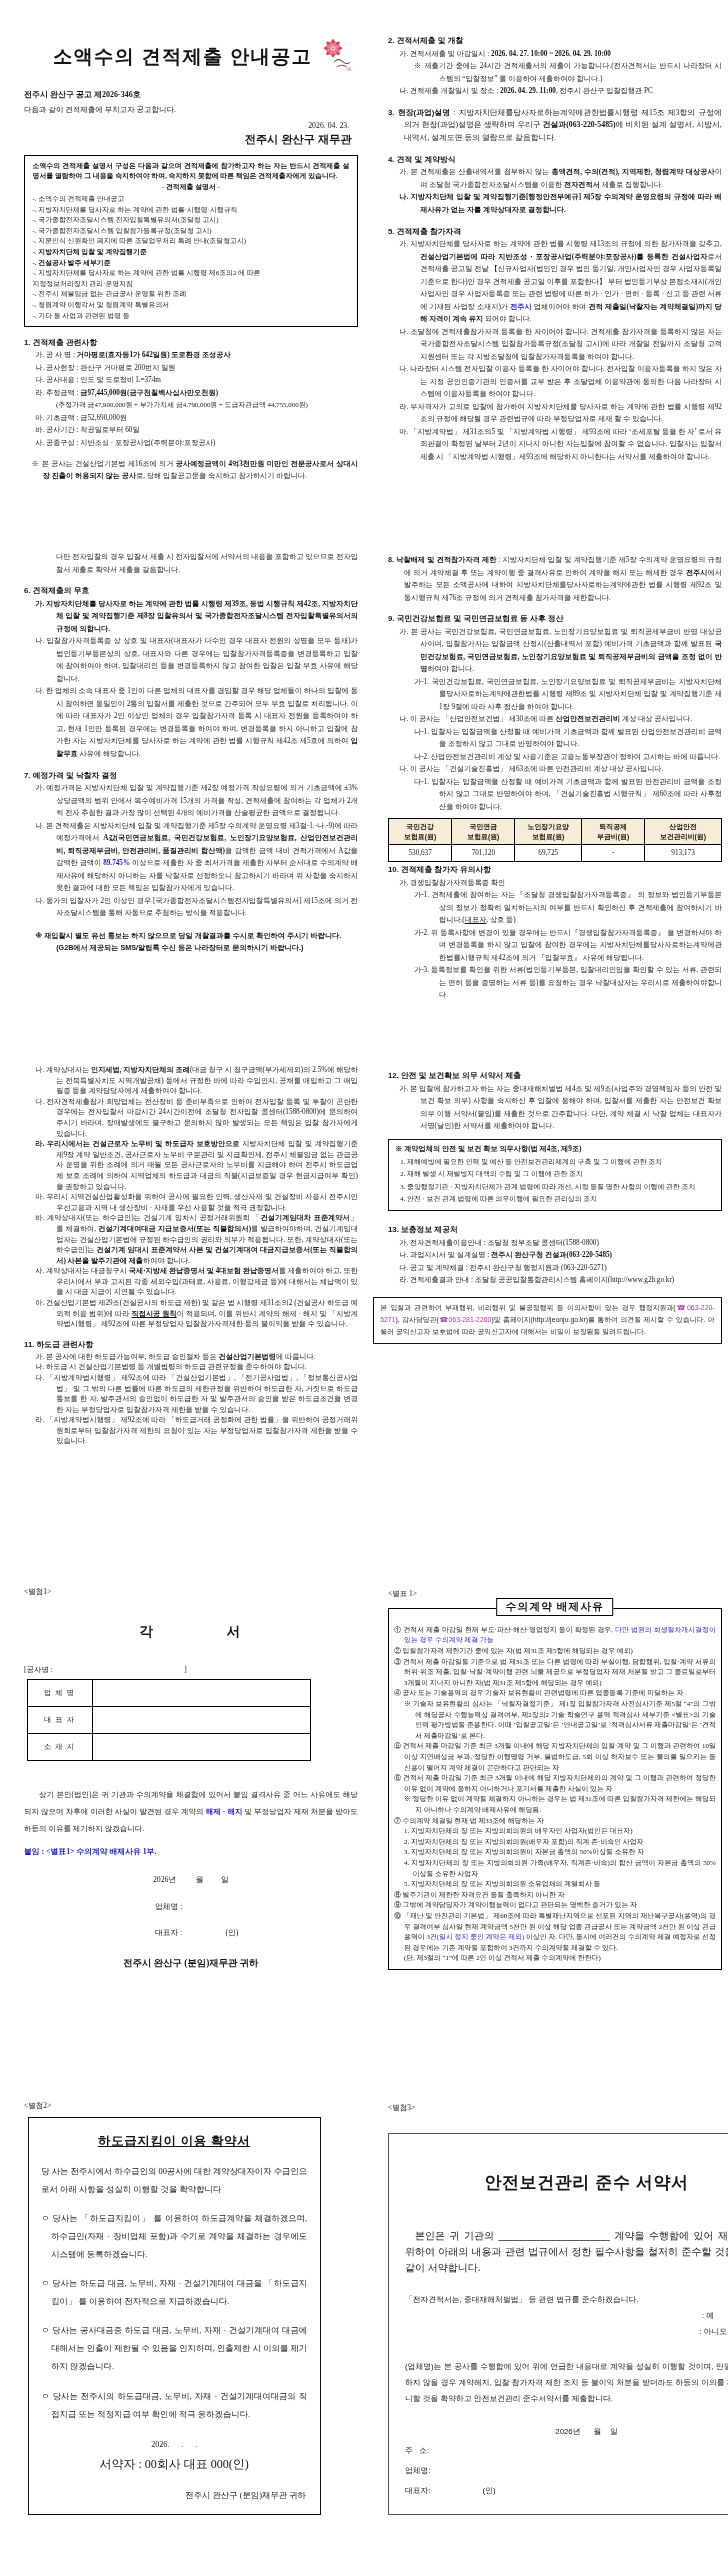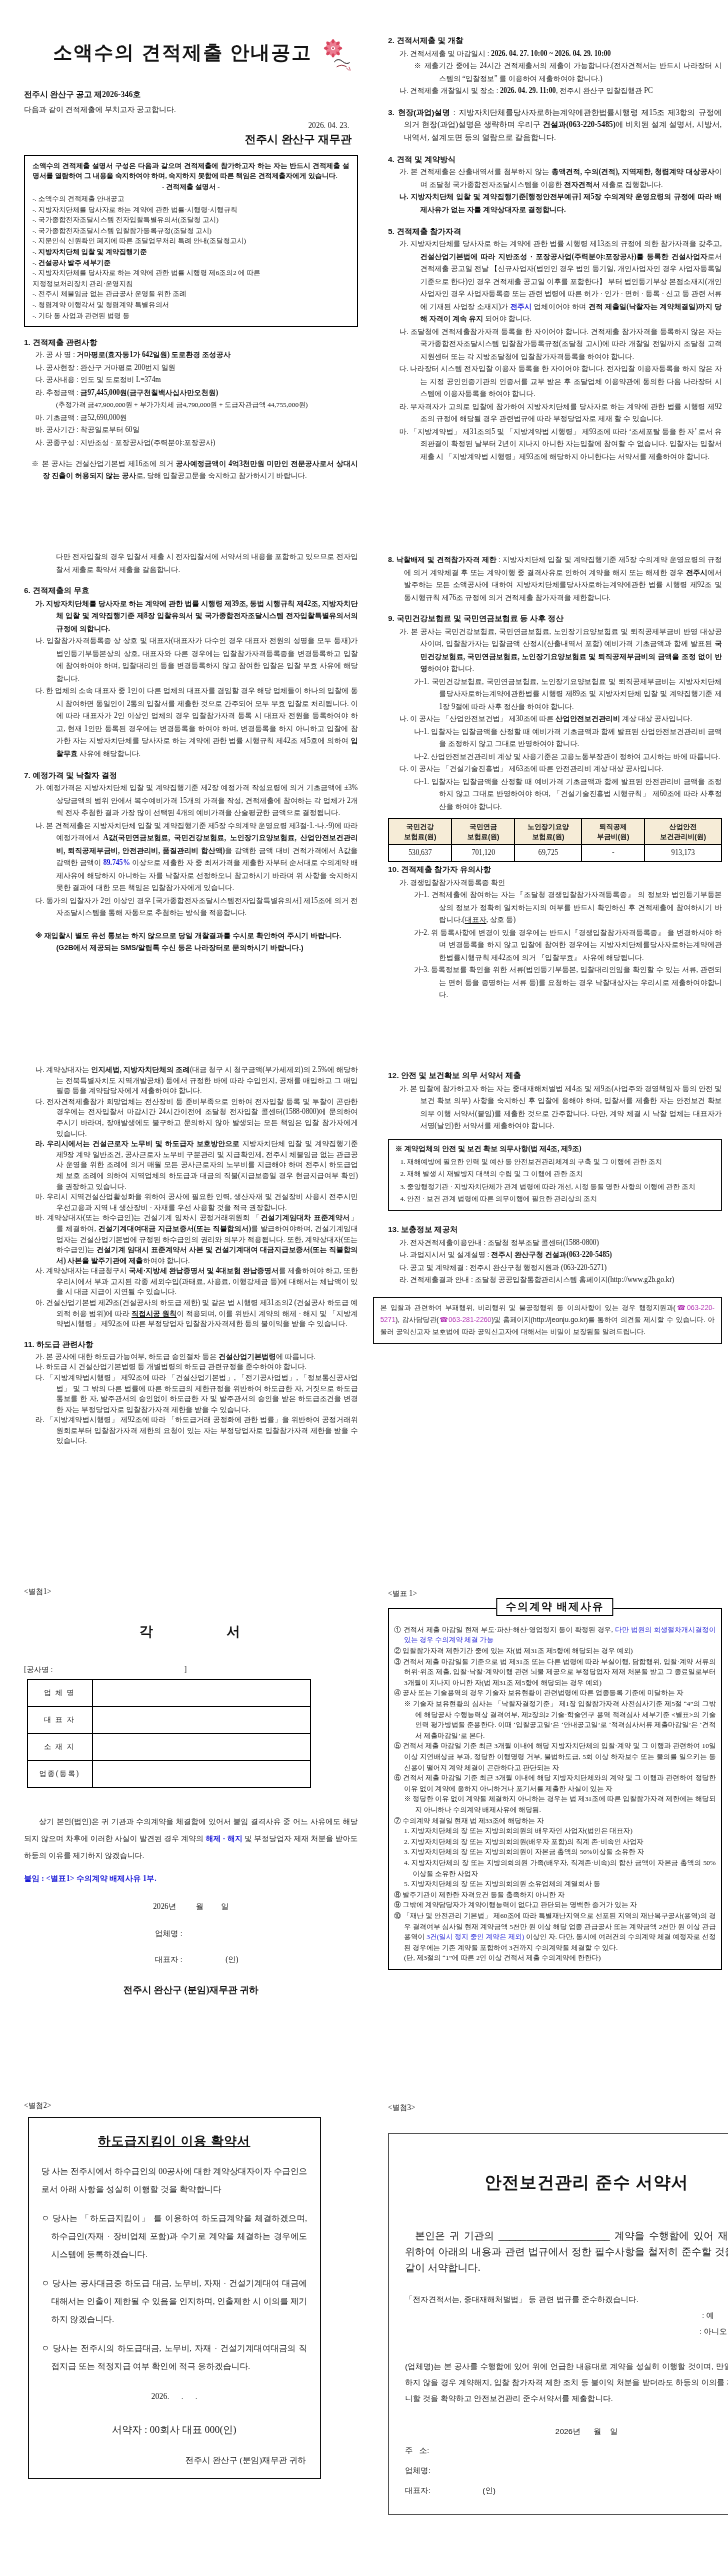--- a/index.html
+++ b/index.html
@@ -21,21 +21,21 @@
   .b{font-weight:700}
   .sans{font-family:"Liberation Sans","DejaVu Sans",sans-serif}
   .blue{color:#1b1bd6;font-weight:700}
   .mag{color:#b437b4;text-decoration:underline}
   .u{text-decoration:underline}
   .center{text-align:center}
   .right{text-align:right}
   .pre{white-space:pre-wrap}
 
   
-  .title-row{display:flex;align-items:flex-start;margin-left:29px}
+  .title-row{display:flex;align-items:center;margin-left:29px}
   h1.doc-title{margin:0;font-family:"Liberation Sans","DejaVu Sans",sans-serif;font-weight:700;
                font-size:19.3px;letter-spacing:1.2px;line-height:25px}
   .logo{margin-left:6.2px;margin-top:-3.7px;flex:0 0 auto}
   .notice-no{font-size:8px;font-weight:700;margin-top:16px;line-height:12.5px}
   .intro-line{font-size:7.5px;margin-top:2.5px;line-height:12.5px}
   .date-line{font-size:7.8px;margin-top:3.7px;padding-right:8.7px}
   .org-line{font-family:"Liberation Sans","DejaVu Sans",sans-serif;font-size:11.2px;font-weight:700;margin-top:2.5px;padding-right:6.2px}
   .specbox{border:1.2px solid #000;margin-top:7.5px;padding:5px 7.5px;}
   .specbox .bi{font-weight:700;font-size:6.9px;line-height:10.3px;text-align:justify}
   .specbox .bs{font-weight:700;font-size:6.9px;line-height:10.6px;text-align:center;margin:1.2px 0}
@@ -77,21 +77,21 @@
   .ax2{font-size:6.9px;line-height:10.6px;text-align:justify;margin-left:10px;padding-left:11.2px;text-indent:-11.2px}
   .ax3{font-size:6.9px;line-height:10.6px;text-align:justify;margin-left:10px;padding-left:8.7px;text-indent:-8.7px}
 
   
   .subc-box{border:0.9px solid #111;margin-top:6.2px;margin-left:3.7px;width:293px;box-sizing:border-box;padding:10px 12.5px 12.5px 12.5px}
   .subc-title{font-family:"Liberation Sans","DejaVu Sans",sans-serif;font-size:12.5px;font-weight:700;
               text-align:center;text-decoration:underline;letter-spacing:0.6px;margin-top:5px}
   .subc-p{font-size:8.4px;line-height:18px;text-align:justify;margin-top:12.5px}
   .subc-li{font-size:8.4px;line-height:18px;text-align:justify;margin-top:11.2px;padding-left:10px;text-indent:-10px}
   .subc-date{font-size:8px;margin-top:16px;text-align:center;white-space:pre-wrap}
-  .subc-sign{font-size:10px;margin-top:22px;text-align:center;white-space:pre-wrap}
+  .subc-sign{font-size:12px;margin-top:7px;text-align:center;white-space:pre-wrap}
   .subc-to{font-size:8.4px;margin-top:17.5px;text-align:right;padding-right:1.2px}
 
   
   .safe-box{border:0.9px solid #555;margin-top:20px;width:397px;box-sizing:border-box;
             padding:37px 16px 18.7px 16px;font-family:"Liberation Sans","DejaVu Sans",sans-serif}
   .safe-title{font-size:17px;font-weight:700;text-align:center;letter-spacing:0.6px}
   .safe-p{font-size:10px;line-height:16px;text-align:justify;margin-top:34px;text-indent:10px}
   .safe-pledge{font-size:7.8px;line-height:16px;margin-top:16px}
   .safe-yn{font-size:7.8px;line-height:16px;text-align:right;padding-right:7.5px;white-space:pre-wrap}
   .safe-close{font-size:7.8px;line-height:16px;text-align:justify;margin-top:18.7px}
@@ -289,24 +289,20 @@
             <td></td>
           </tr>
       <tr>
             <th>대 표 자</th>
             <td></td>
           </tr>
       <tr>
             <th>소 재 지</th>
             <td></td>
           </tr>
-      <tr>
-            <th>업종(등록)</th>
-            <td></td>
-          </tr>
     </tbody>
       </table>
     <p class="oath-body"><span>상기 본인(법인)은 귀 기관과 수의계약을 체결함에 있어서 붙임 결격사유 중 어느 사유에도 해당되지 않으며 차후에 이러한 사실이 발견된 경우 계약의 </span><span class="blue">해제 · 해지</span><span> 및 부정당업자 제재 처분을 받아도 하등의 이유를 제기하지 않겠습니다.</span></p>
     <p class="attach-line">붙임 : &lt;별표1&gt; 수의계약 배제사유 1부.</p>
     <p class="sig center pre" style="margin-top:17.5px">2026년          월         일</p>
     <p class="sig pre" style="margin-left:131px;margin-top:16px">업체명 :</p>
     <p class="sig pre" style="margin-left:131px;margin-top:15px">대표자 :                      (인)</p>
     <p class="b" style="font-size:9.4px;margin-top:18.7px;text-align:center">전주시 완산구 (분임)재무관 귀하</p>
   </div>
 
@@ -336,20 +332,21 @@
       </div>
     </div>
   </div>
 
   <div class="page" id="pg9">
     <p class="label-att">&lt;별첨2&gt;</p>
     <div class="subc-box">
       <p class="subc-title">하도급지킴이 이용 확약서</p>
       <p class="subc-p">당 사는 전주시에서 하수급인의 00공사에 대한 계약상대자이자 수급인으로서 아래 사항을 성실히 이행할 것을 확약합니다</p>
       <p class="subc-li">ㅇ 당사는 「하도급지킴이」 를 이용하여 하도급계약을 체결하겠으며, 하수급인(자재 · 장비업체 포함)과 수기로 계약을 체결하는 경우에도 시스템에 등록하겠습니다.</p>
+      <p class="subc-li">ㅇ 당사는 하도급 대금, 노무비, 자재 · 건설기계대여 대금을 「하도급지킴이」 를 이용하여 전자적으로 지급하겠습니다.</p>
       <p class="subc-li">ㅇ 당사는 공사대금중 하도급 대금, 노무비, 자재 · 건설기계대여 대금에 대해서는 인출이 제한될 수 있음을 인지하며, 인출제한 시 이의를 제기하지 않겠습니다.</p>
       <p class="subc-li">ㅇ 당사는 전주시의 하도급대금, 노무비, 자재 · 건설기계대여대금의 직접지급 또는 적정지급 여부 확인에 적극 응하겠습니다.</p>
       <p class="subc-date pre">2026.      .      .</p>
       <p class="subc-sign pre">서약자 : 00회사 대표 000(인)</p>
       <p class="subc-to">전주시 완산구 (분임)재무관 귀하</p>
     </div>
   </div>
 
   <div class="page" id="pg10">
     <p class="label-att">&lt;별첨3&gt;</p>

